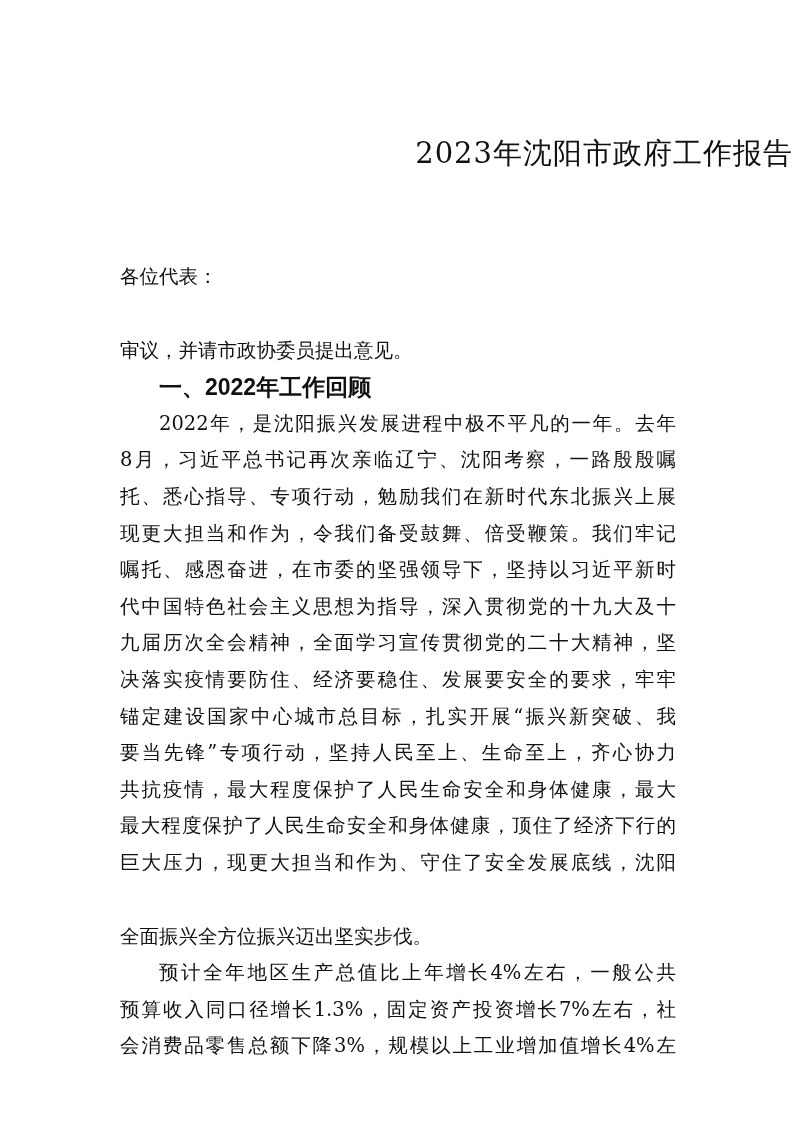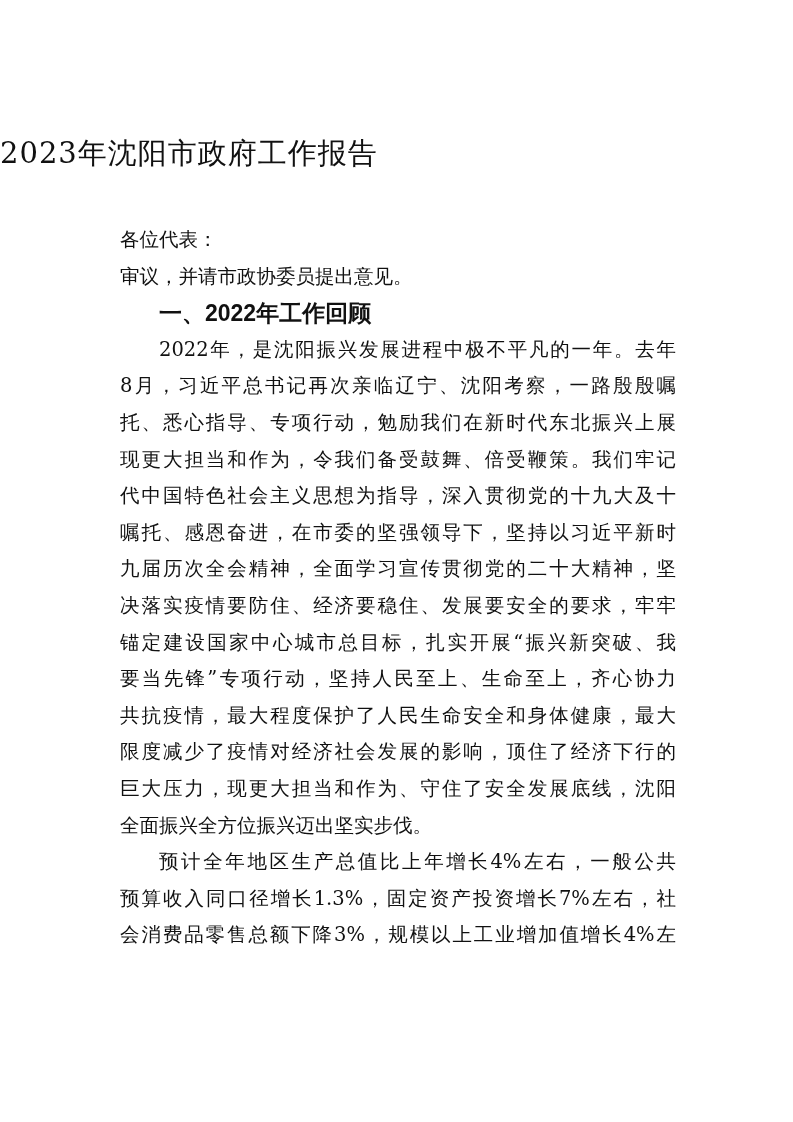--- a/index.html
+++ b/index.html
@@ -1,49 +1,49 @@
 <!DOCTYPE html>
 <html><head>
 <meta charset="utf-8">
 <style>
   html, body { margin: 0; padding: 0; background: #ffffff; }
   body { width: 793px; height: 1122px; position: relative; overflow: hidden;
          font-family: "DejaVu Serif", "Liberation Serif", serif; color: #111; }
-  .title { position: absolute; top: 133px; left: 0; width: 793px; text-align: left;
+  .title { position: absolute; top: 133px; left: 0; width: 793px; text-align: right;
            font-size: 29px; letter-spacing: 1px; line-height: 40px; margin: 0; font-weight: normal; }
   .body { position: absolute; top: 222px; left: 120px; width: 556px; font-size: 19.5px;
           line-height: 36.6px; }
   .line { display: block; white-space: nowrap; text-align: justify; text-align-last: justify; height: 36.6px; }
-  .line.last { text-align-last: left; }
+  .line.last { text-align-last: left; margin-top: 37px; }
   .indent { padding-left: 39px; }
   .heading { font-family: Liberation Sans, sans-serif; font-weight: bold; font-size: 23px; text-align-last: left; }
 </style>
 </head>
 <body>
 
 <h1 class="title">2023年沈阳市政府工作报告</h1>
 
 <div class="body">
   <span class="line last">各位代表：</span>
 
   <span class="line last">审议，并请市政协委员提出意见。</span>
 
   <span class="line indent heading">一、2022年工作回顾</span>
 
   <span class="line indent">2022年，是沈阳振兴发展进程中极不平凡的一年。去年</span>
   <span class="line">8月，习近平总书记再次亲临辽宁、沈阳考察，一路殷殷嘱</span>
   <span class="line">托、悉心指导、专项行动，勉励我们在新时代东北振兴上展</span>
   <span class="line">现更大担当和作为，令我们备受鼓舞、倍受鞭策。我们牢记</span>
+  <span class="line">嘱托、感恩奋进，在市委的坚强领导下，坚持以习近平新时</span>
   <span class="line">代中国特色社会主义思想为指导，深入贯彻党的十九大及十</span>
-  <span class="line">嘱托、感恩奋进，在市委的坚强领导下，坚持以习近平新时</span>
   <span class="line">九届历次全会精神，全面学习宣传贯彻党的二十大精神，坚</span>
   <span class="line">决落实疫情要防住、经济要稳住、发展要安全的要求，牢牢</span>
   <span class="line">锚定建设国家中心城市总目标，扎实开展“振兴新突破、我</span>
   <span class="line">要当先锋”专项行动，坚持人民至上、生命至上，齐心协力</span>
   <span class="line">共抗疫情，最大程度保护了人民生命安全和身体健康，最大</span>
-  <span class="line">限度减少了疫情对经济社会发展的影响，顶住了经济下行的</span>
+  <span class="line">最大程度保护了人民生命安全和身体健康，顶住了经济下行的</span>
   <span class="line">巨大压力，现更大担当和作为、守住了安全发展底线，沈阳</span>
   <span class="line last">全面振兴全方位振兴迈出坚实步伐。</span>
 
   <span class="line indent">预计全年地区生产总值比上年增长4%左右，一般公共</span>
   <span class="line">预算收入同口径增长1.3%，固定资产投资增长7%左右，社</span>
   <span class="line">会消费品零售总额下降3%，规模以上工业增加值增长4%左</span>
 </div>
 
 </body></html>

